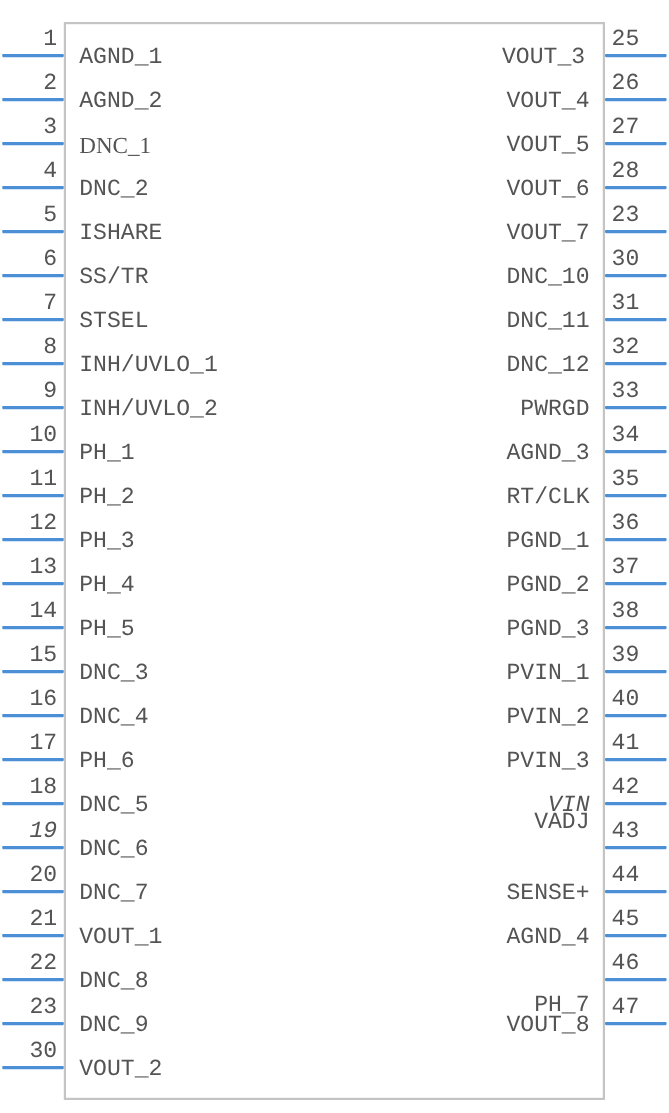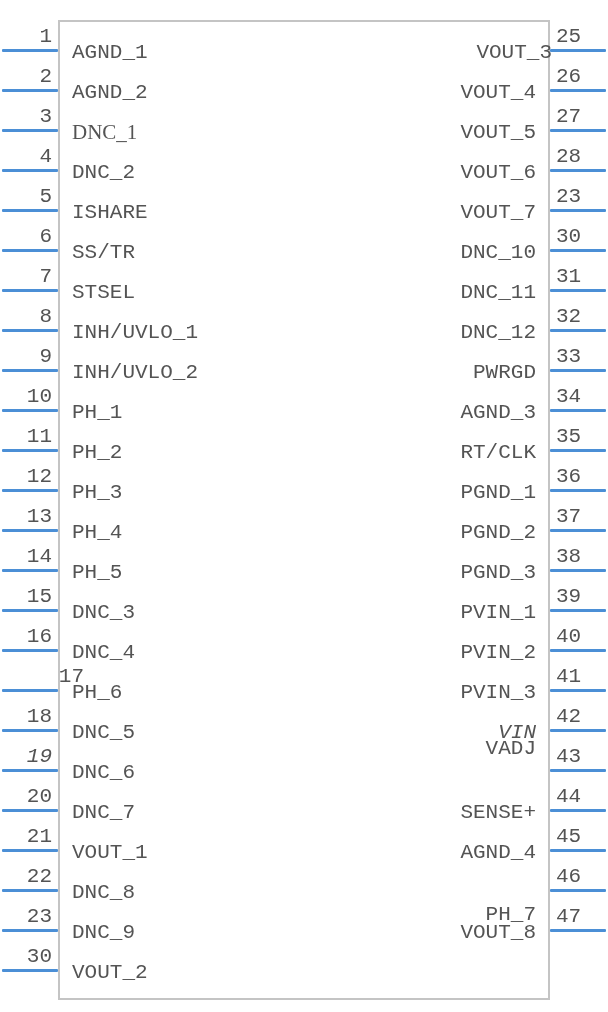--- a/index.html
+++ b/index.html
@@ -96,21 +96,21 @@
       <div class="pin-lead" style="left: 2px; top: 569px; width: 56px;"></div>
       <div class="pin-num left" style="left: 0px; width: 52px; top: 546px;">14</div>
       <div class="pin-name left" style="left: 72px; top: 562px;">PH_5</div>
       <div class="pin-lead" style="left: 2px; top: 609px; width: 56px;"></div>
       <div class="pin-num left" style="left: 0px; width: 52px; top: 586px;">15</div>
       <div class="pin-name left" style="left: 72px; top: 602px;">DNC_3</div>
       <div class="pin-lead" style="left: 2px; top: 649px; width: 56px;"></div>
       <div class="pin-num left" style="left: 0px; width: 52px; top: 626px;">16</div>
       <div class="pin-name left" style="left: 72px; top: 642px;">DNC_4</div>
       <div class="pin-lead" style="left: 2px; top: 689px; width: 56px;"></div>
-      <div class="pin-num left" style="left: 0px; width: 52px; top: 666px; padding-left: 32px;">17</div>
+      <div class="pin-num left" style="left: 0px; width: 52px; top: 666px;">17</div>
       <div class="pin-name left" style="left: 72px; top: 682px;">PH_6</div>
       <div class="pin-lead" style="left: 2px; top: 729px; width: 56px;"></div>
       <div class="pin-num left" style="left: 0px; width: 52px; top: 706px;">18</div>
       <div class="pin-name left" style="left: 72px; top: 722px;">DNC_5</div>
       <div class="pin-lead" style="left: 2px; top: 769px; width: 56px;"></div>
       <div class="pin-num left" style="left: 0px; width: 52px; top: 746px; font-style: italic;">19</div>
       <div class="pin-name left" style="left: 72px; top: 762px;">DNC_6</div>
       <div class="pin-lead" style="left: 2px; top: 809px; width: 56px;"></div>
       <div class="pin-num left" style="left: 0px; width: 52px; top: 786px;">20</div>
       <div class="pin-name left" style="left: 72px; top: 802px;">DNC_7</div>
@@ -121,21 +121,21 @@
       <div class="pin-num left" style="left: 0px; width: 52px; top: 866px;">22</div>
       <div class="pin-name left" style="left: 72px; top: 882px;">DNC_8</div>
       <div class="pin-lead" style="left: 2px; top: 929px; width: 56px;"></div>
       <div class="pin-num left" style="left: 0px; width: 52px; top: 906px;">23</div>
       <div class="pin-name left" style="left: 72px; top: 922px;">DNC_9</div>
       <div class="pin-lead" style="left: 2px; top: 969px; width: 56px;"></div>
       <div class="pin-num left" style="left: 0px; width: 52px; top: 946px;">30</div>
       <div class="pin-name left" style="left: 72px; top: 962px;">VOUT_2</div>
       <div class="pin-lead" style="left: 550px; top: 49px; width: 56px;"></div>
       <div class="pin-num right" style="left: 556px; top: 26px;">25</div>
-      <div class="pin-name right" style="right: 56px; top: 42px;">VOUT_3</div>
+      <div class="pin-name right" style="right: 76px; top: 42px;">VOUT_3</div>
       <div class="pin-lead" style="left: 550px; top: 89px; width: 56px;"></div>
       <div class="pin-num right" style="left: 556px; top: 66px;">26</div>
       <div class="pin-name right" style="right: 72px; top: 82px;">VOUT_4</div>
       <div class="pin-lead" style="left: 550px; top: 129px; width: 56px;"></div>
       <div class="pin-num right" style="left: 556px; top: 106px;">27</div>
       <div class="pin-name right" style="right: 72px; top: 122px;">VOUT_5</div>
       <div class="pin-lead" style="left: 550px; top: 169px; width: 56px;"></div>
       <div class="pin-num right" style="left: 556px; top: 146px;">28</div>
       <div class="pin-name right" style="right: 72px; top: 162px;">VOUT_6</div>
       <div class="pin-lead" style="left: 550px; top: 209px; width: 56px;"></div>

